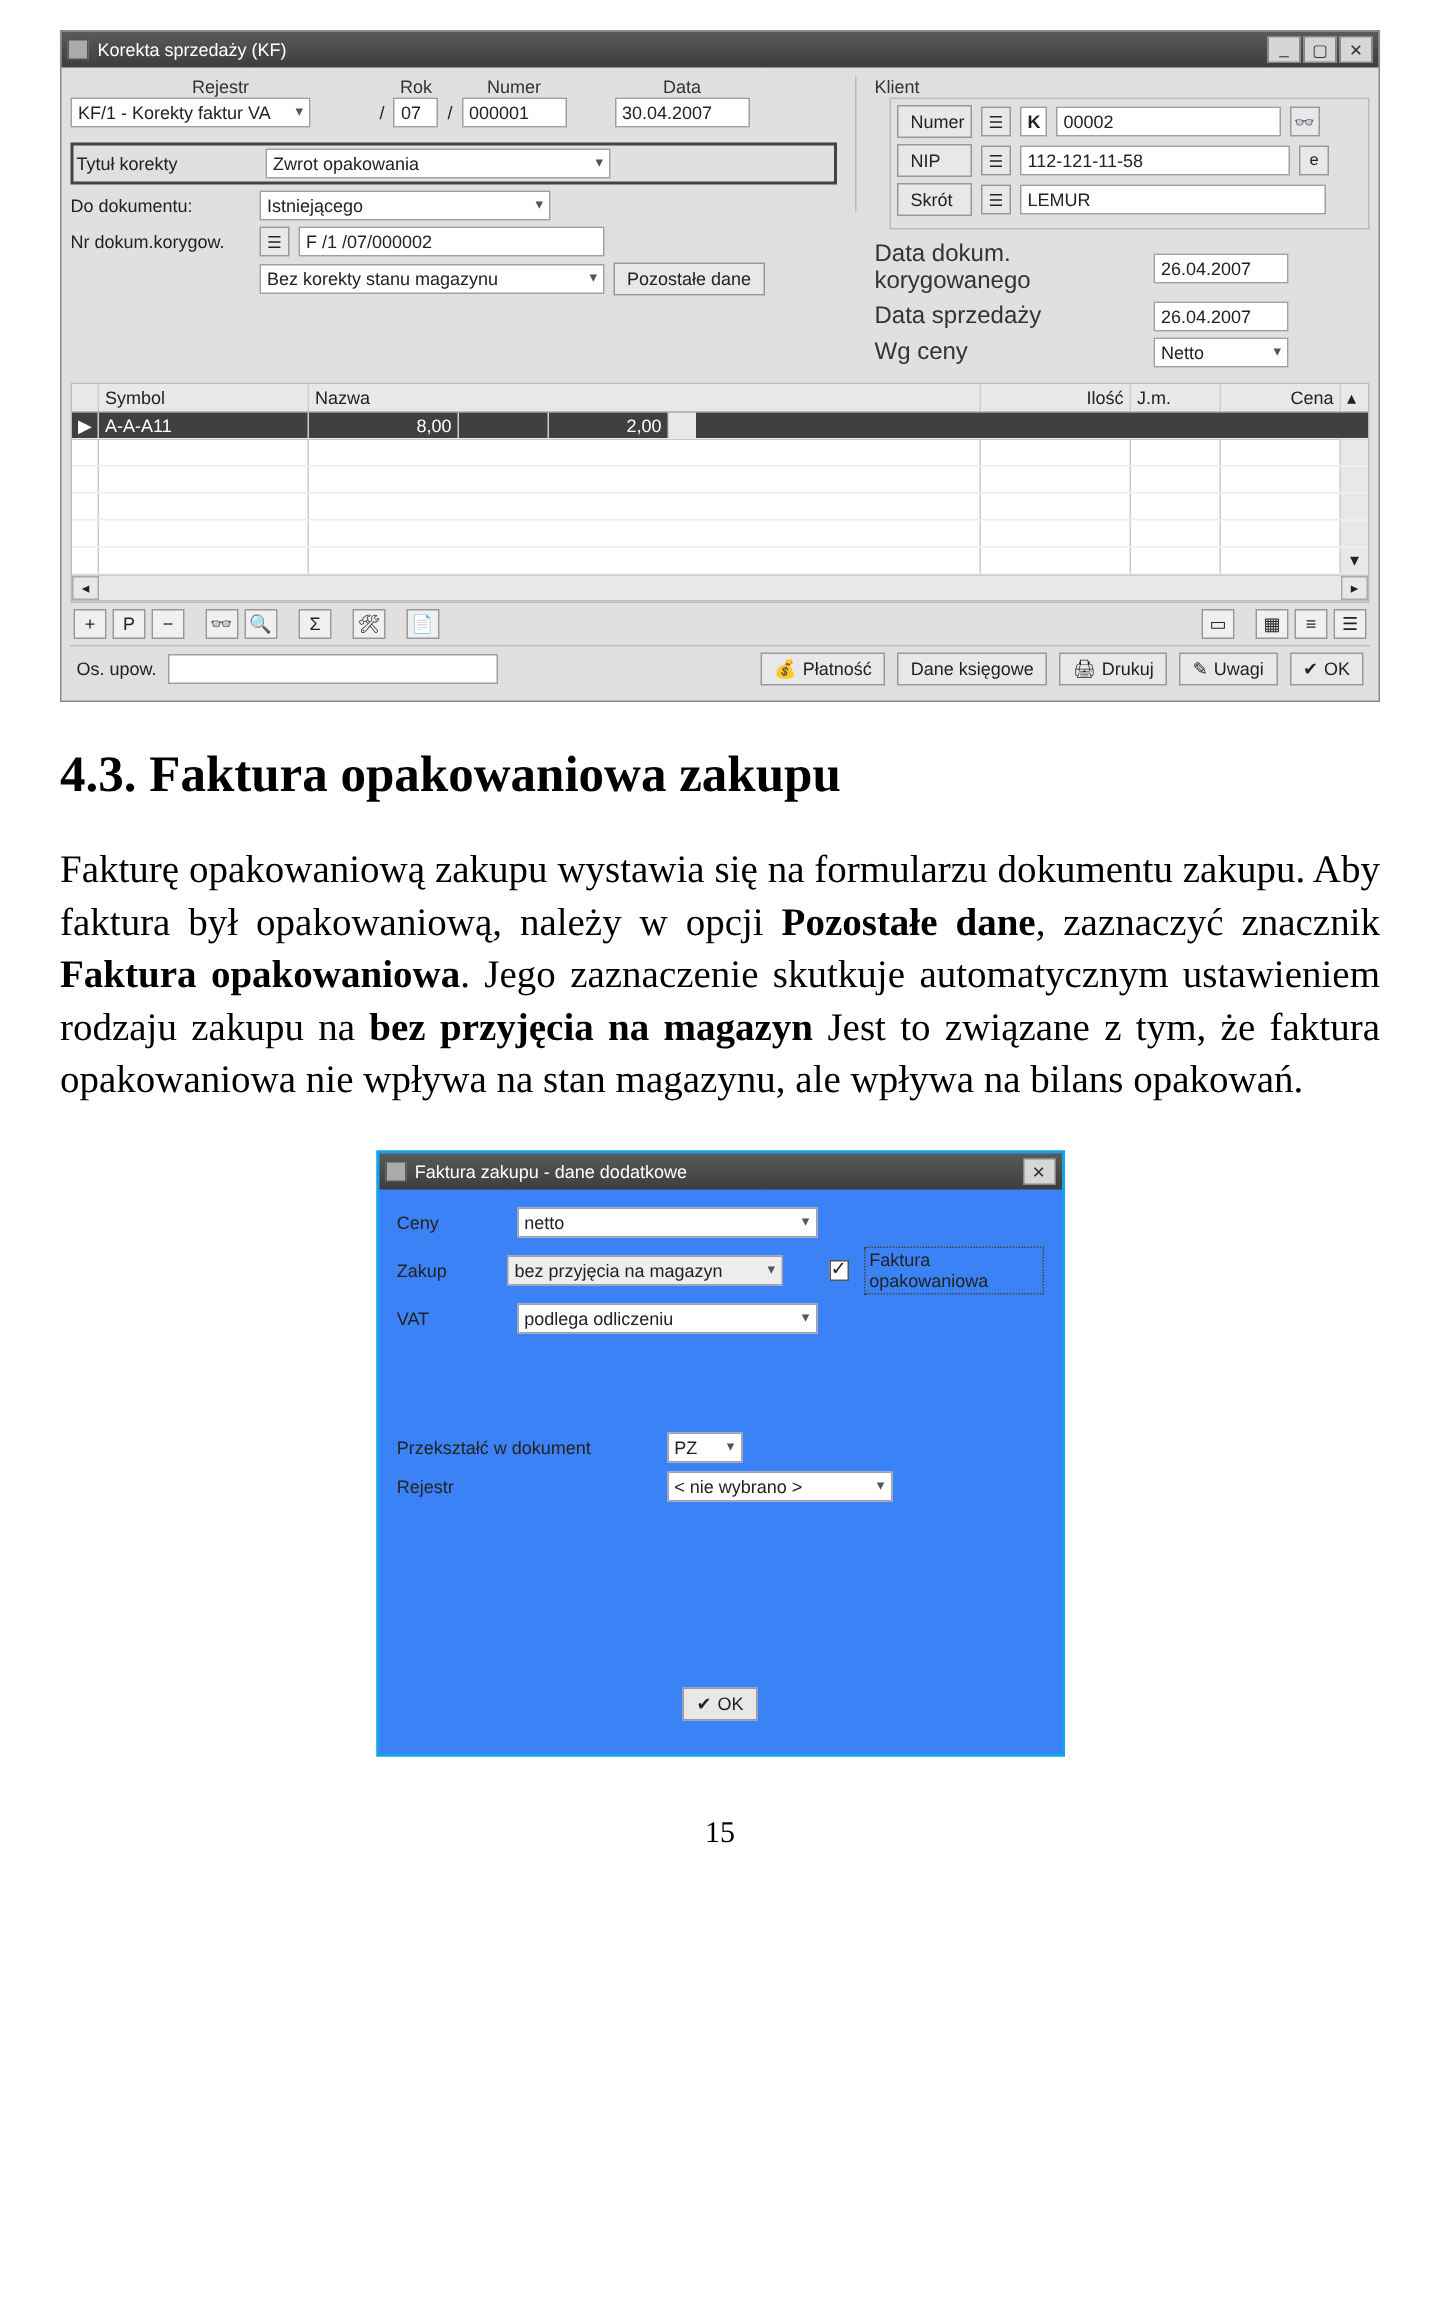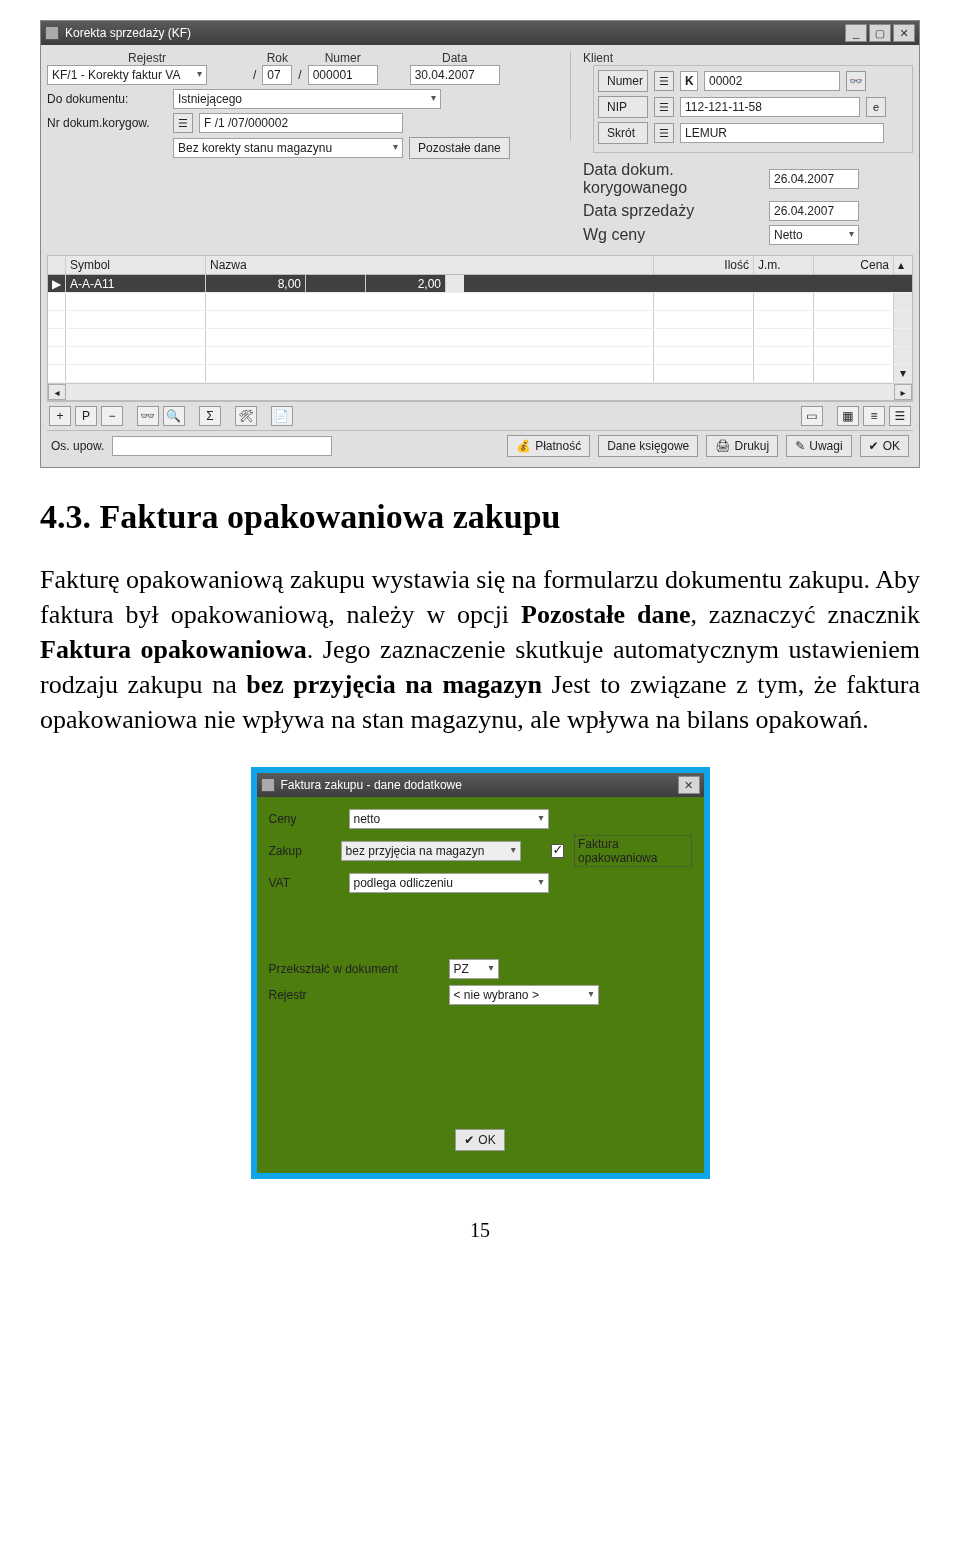--- a/index.html
+++ b/index.html
@@ -100,21 +100,21 @@
 
   h1.section {
     font-family: 'Times New Roman', serif;
     font-size: 34px; font-weight: bold; margin: 30px 0 20px 0;
   }
   .para { font-family: 'Times New Roman', serif; font-size: 26px; line-height: 1.35; text-align: justify; }
   .bold { font-weight: bold; }
 
   .dlg {
     width: 459px; margin: 30px auto 0 auto;
-    background: #4d7c0f; border: 6px solid #0ea5e9;
+    background: #3b82f6; border: 2px solid #0ea5e9;
     font-family: Tahoma, Arial, sans-serif; font-size: 12px; color: #222;
   }
   .dlg .titlebar { background: linear-gradient(to bottom, #5a5a5a, #3d3d3d); }
   .dlg-body { padding: 12px; }
   .dlg-row { display: flex; align-items: center; margin-bottom: 6px; gap: 10px; }
   .dlg-lbl { width: 70px; }
   .dotfocus { border: 1px dotted #444; padding: 1px 3px; }
   .chk { width: 14px; height: 14px; display: inline-block; border: 1px solid #555; background: #fff; position: relative; }
   .chk.checked:after { content: "✓"; position: absolute; top: -3px; left: 0; font-size: 13px; }
   .dlg-footer { display:flex; justify-content:center; padding: 18px 0 10px 0; border-top: 0; }
@@ -165,23 +165,29 @@
             </div>
             <div style="width:20px;"></div>
             <div>
               <div class="fld-label" style="text-align:center;">Data</div>
               <div class="fld" style="width:90px;">
                   <span>30.04.2007</span>
                 </div>
             </div>
           </div>
 
+          <div class="row boxed" style="margin-top:10px;">
+            <div style="width:120px;">Tytuł korekty</div>
+            <div class="fld sel" style="width:230px;">
+                <span>Zwrot opakowania</span>
+              </div>
+          </div>
           <div class="row">
             <div style="width:120px;">Do dokumentu:</div>
-            <div class="fld sel" style="width:268px;">
+            <div class="fld sel" style="width:194px;">
                 <span>Istniejącego</span>
               </div>
           </div>
           <div class="row">
             <div style="width:120px;">Nr dokum.korygow.</div>
             <span class="icon-btn-small">☰</span>
             <div class="fld" style="width:204px;">
                 <span>F /1  /07/000002</span>
               </div>
           </div>
@@ -202,21 +208,21 @@
           <div class="fld-label">Klient</div>
           <div class="klient-box">
             <div class="row">
               <div class="btn" style="width:50px;">
                   <span>Numer</span>
                 </div>
               <span class="icon-btn-small">☰</span>
               <div class="fld" style="width:18px;font-weight:bold;">
                   <span>K</span>
                 </div>
-              <div class="fld" style="width:136px;">
+              <div class="fld" style="width:150px;">
                   <span>00002</span>
                 </div>
               <span class="icon-btn-small">👓</span>
             </div>
             <div class="row">
               <div class="btn" style="width:50px;">
                   <span>NIP</span>
                 </div>
               <span class="icon-btn-small">☰</span>
               <div class="fld" style="width:180px;">

